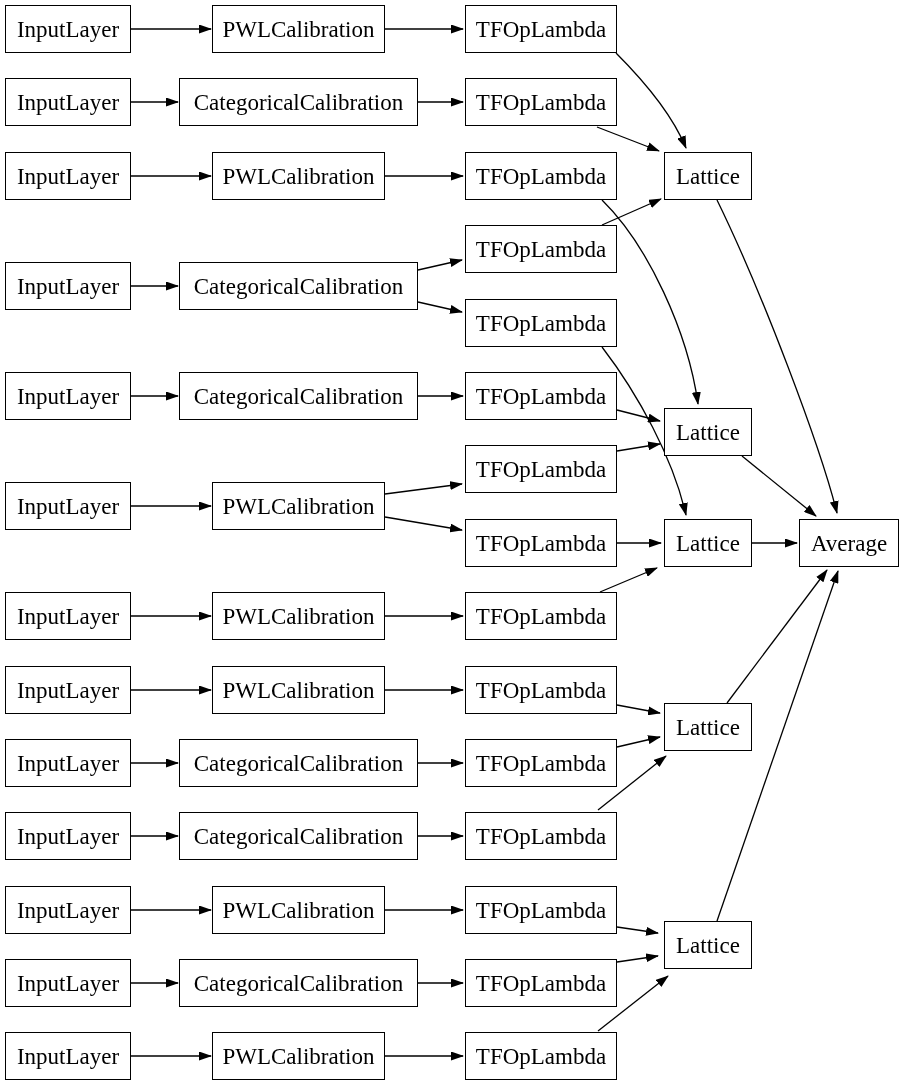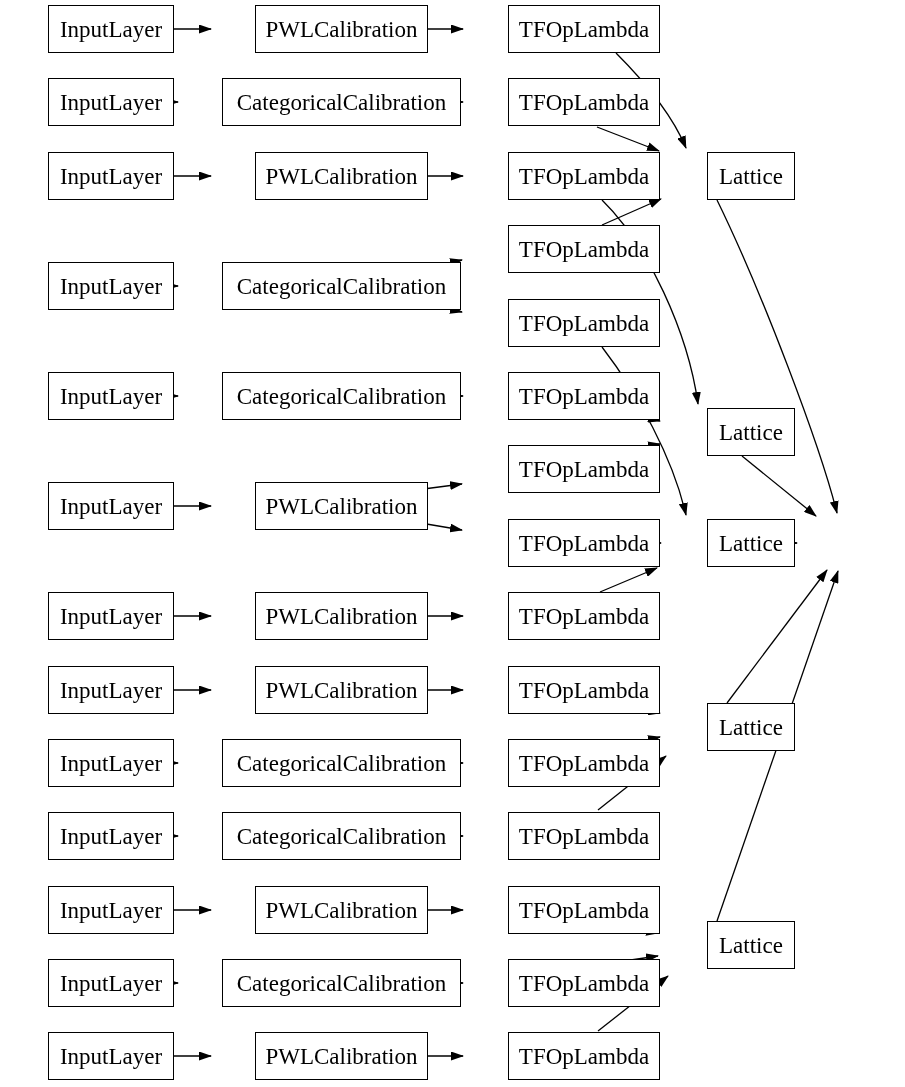--- a/index.html
+++ b/index.html
@@ -34,21 +34,20 @@
     border: 1.5px solid var(--border, #000000);
     background: var(--nodefill, #ffffff);
     color: var(--text, #000000);
     display: flex;
     align-items: center;
     justify-content: center;
     font-size: 23px;
     line-height: 1;
     white-space: nowrap;
     z-index: 2;
-    margin-left: 43px;
   }
 </style>
 </head>
 <body>
 
 <div class="canvas" style="--bg: #ffffff; --edge: #000000; --border: #000000; --nodefill: #ffffff; --text: #000000;">
   <svg class="edges-layer" width="905" height="1087" viewBox="0 0 905 1087" xmlns="http://www.w3.org/2000/svg">
     <defs>
       <marker id="arrowhead" markerUnits="userSpaceOnUse" markerWidth="13" markerHeight="9" viewBox="0 0 13 9" refX="12" refY="4.5" orient="auto">
         <path d="M0,0 L13,4.5 L0,9 Z" fill="#000000"></path>
@@ -144,13 +143,14 @@
     <div class="node" style="left: 465px; top: 739px; width: 152px; height: 48px;">TFOpLambda</div>
     <div class="node" style="left: 465px; top: 812px; width: 152px; height: 48px;">TFOpLambda</div>
     <div class="node" style="left: 465px; top: 886px; width: 152px; height: 48px;">TFOpLambda</div>
     <div class="node" style="left: 465px; top: 959px; width: 152px; height: 48px;">TFOpLambda</div>
     <div class="node" style="left: 465px; top: 1032px; width: 152px; height: 48px;">TFOpLambda</div>
     <div class="node" style="left: 664px; top: 152px; width: 88px; height: 48px;">Lattice</div>
     <div class="node" style="left: 664px; top: 408px; width: 88px; height: 48px;">Lattice</div>
     <div class="node" style="left: 664px; top: 519px; width: 88px; height: 48px;">Lattice</div>
     <div class="node" style="left: 664px; top: 703px; width: 88px; height: 48px;">Lattice</div>
     <div class="node" style="left: 664px; top: 921px; width: 88px; height: 48px;">Lattice</div>
+    <div class="node" style="left: 799px; top: 519px; width: 100px; height: 48px;">Average</div>
   </div>
 
 </body></html>

